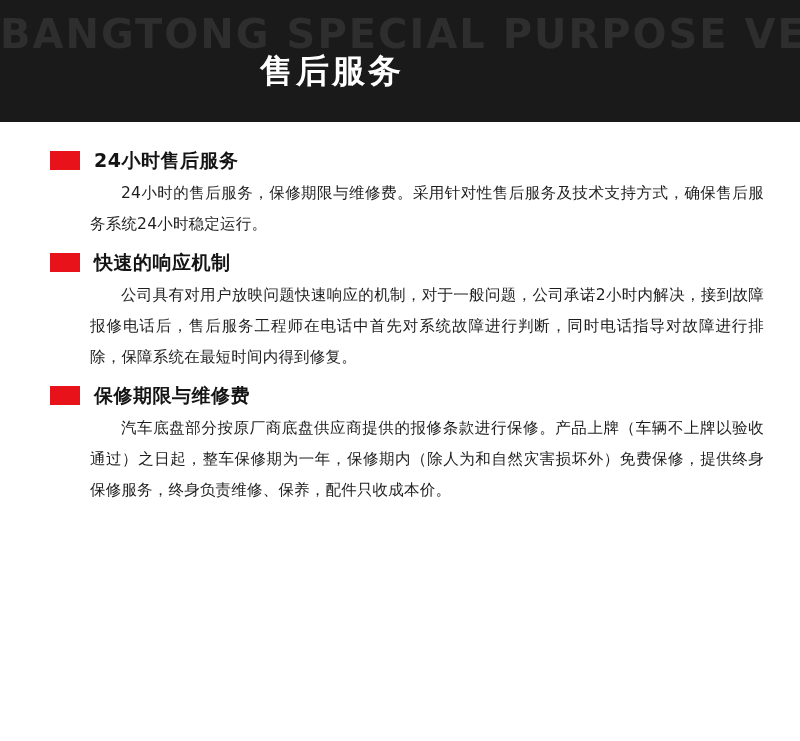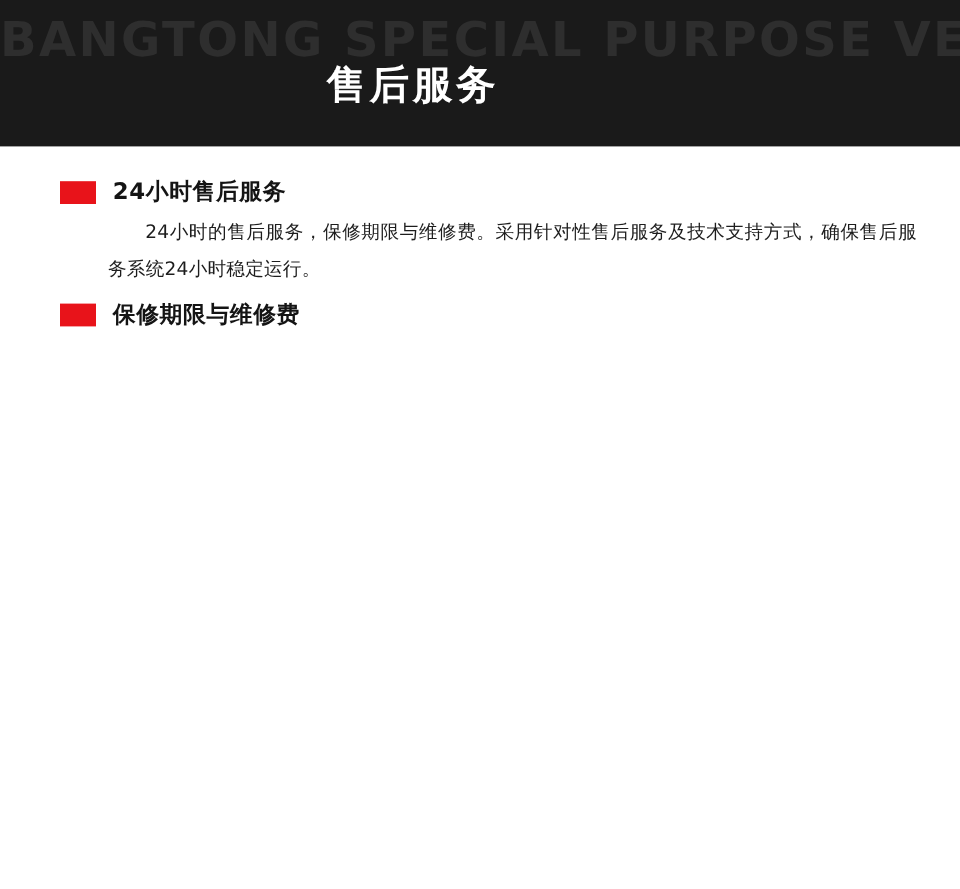--- a/index.html
+++ b/index.html
@@ -37,21 +37,21 @@
     font-weight: bold;
     letter-spacing: 2px;
     color: #2e2e2e;
     line-height: 48px;
     white-space: nowrap;
     user-select: none;
   }
   .banner-title {
     position: absolute;
     top: 50px;
-    left: 12px;
+    left: 0;
     width: 664px;
     text-align: center;
     font-size: 33px;
     font-weight: bold;
     color: #ffffff;
     letter-spacing: 3px;
     line-height: 42px;
   }
   
   .content {
@@ -116,21 +116,31 @@
         <p class="para">24小时的售后服务，保修期限与维修费。采用针对性售后服务及技术支持方式，确保售后服务系统24小时稳定运行。</p>
       </div>
     </div>
 
     <div class="section">
     </div>
 
     <div class="section">
       <div class="sec-head">
         <span class="sec-bullet"></span>
+        <span class="sec-title">快速的响应机制</span>
+      </div>
+      <div class="sec-body">
+        <p class="para">公司具有对用户放映问题快速响应的机制，对于一般问题，公司承诺2小时内解决，接到故障报修电话后，售后服务工程师在电话中首先对系统故障进行判断，同时电话指导对故障进行排除，保障系统在最短时间内得到修复。</p>
+      </div>
+    </div>
+
+    <div class="section">
+      <div class="sec-head">
+        <span class="sec-bullet"></span>
         <span class="sec-title">保修期限与维修费</span>
       </div>
       <div class="sec-body">
+        <p class="para">汽车底盘部分按原厂商底盘供应商提供的报修条款进行保修。产品上牌（车辆不上牌以验收通过）之日起，整车保修期为一年，保修期内（除人为和自然灾害损坏外）免费保修，提供终身保修服务，终身负责维修、保养，配件只收成本价。</p>
       </div>
     </div>
-
 
   </div>
 </div>
 
 </body></html>

